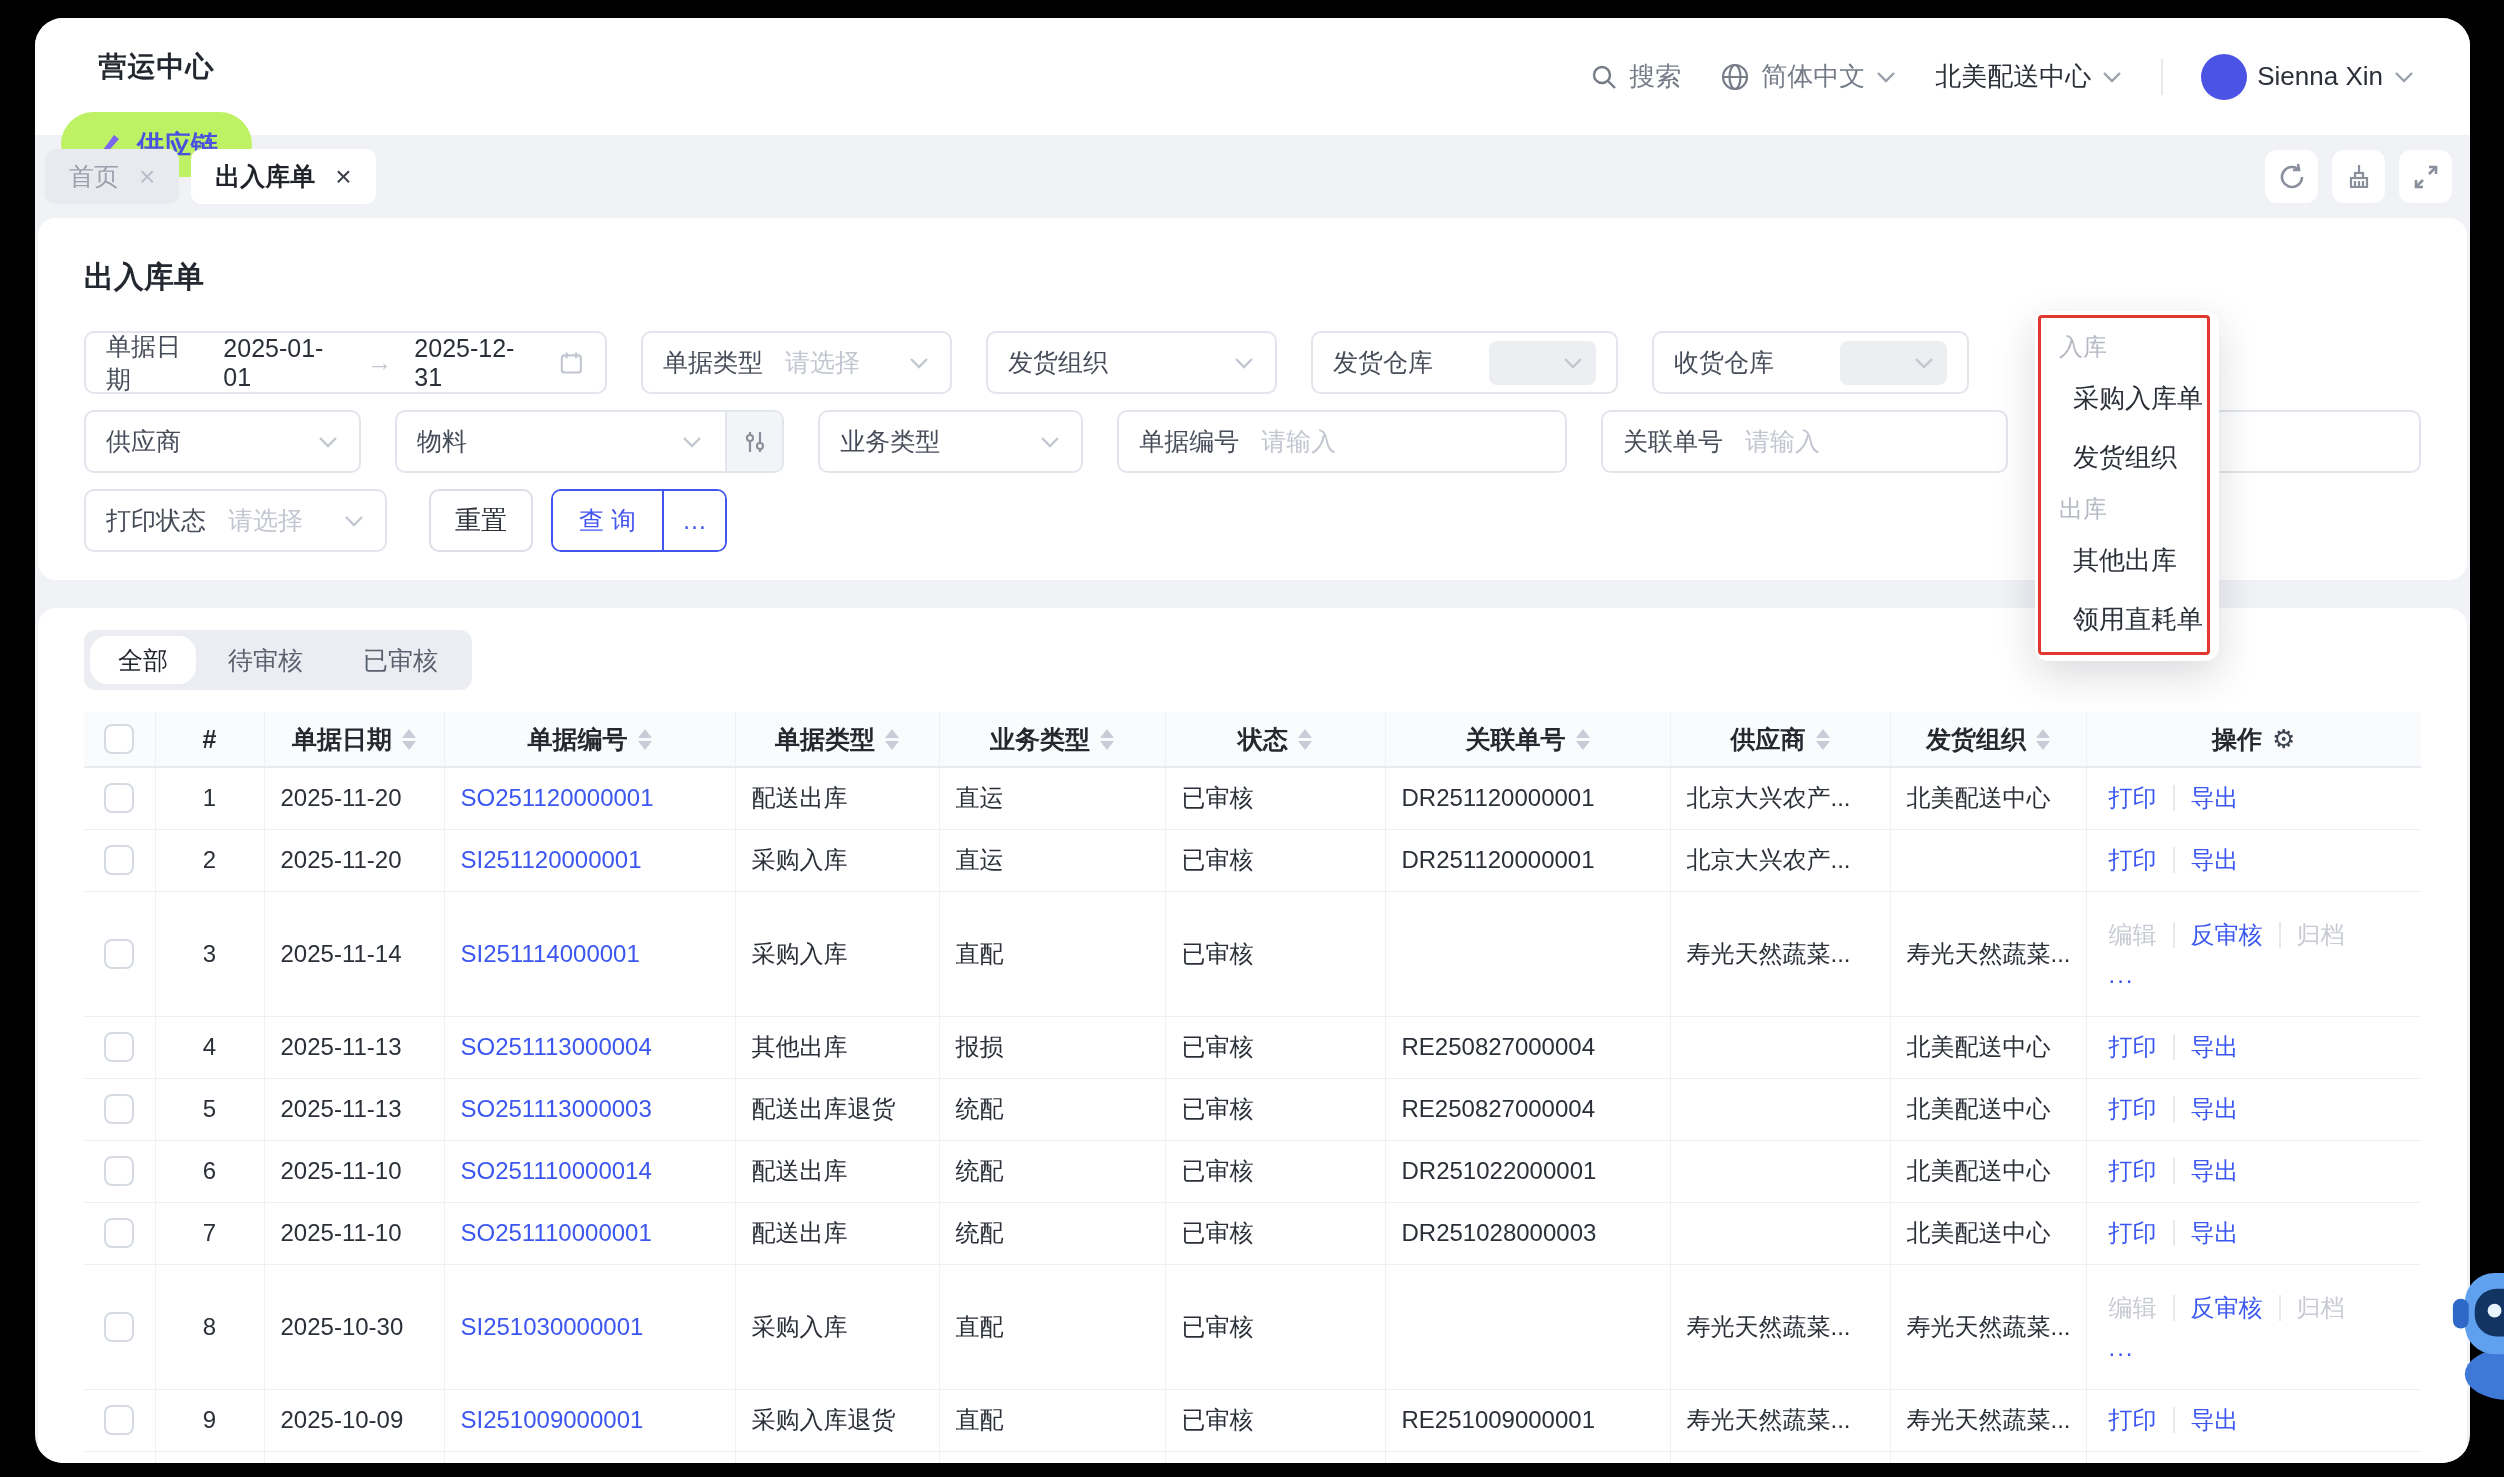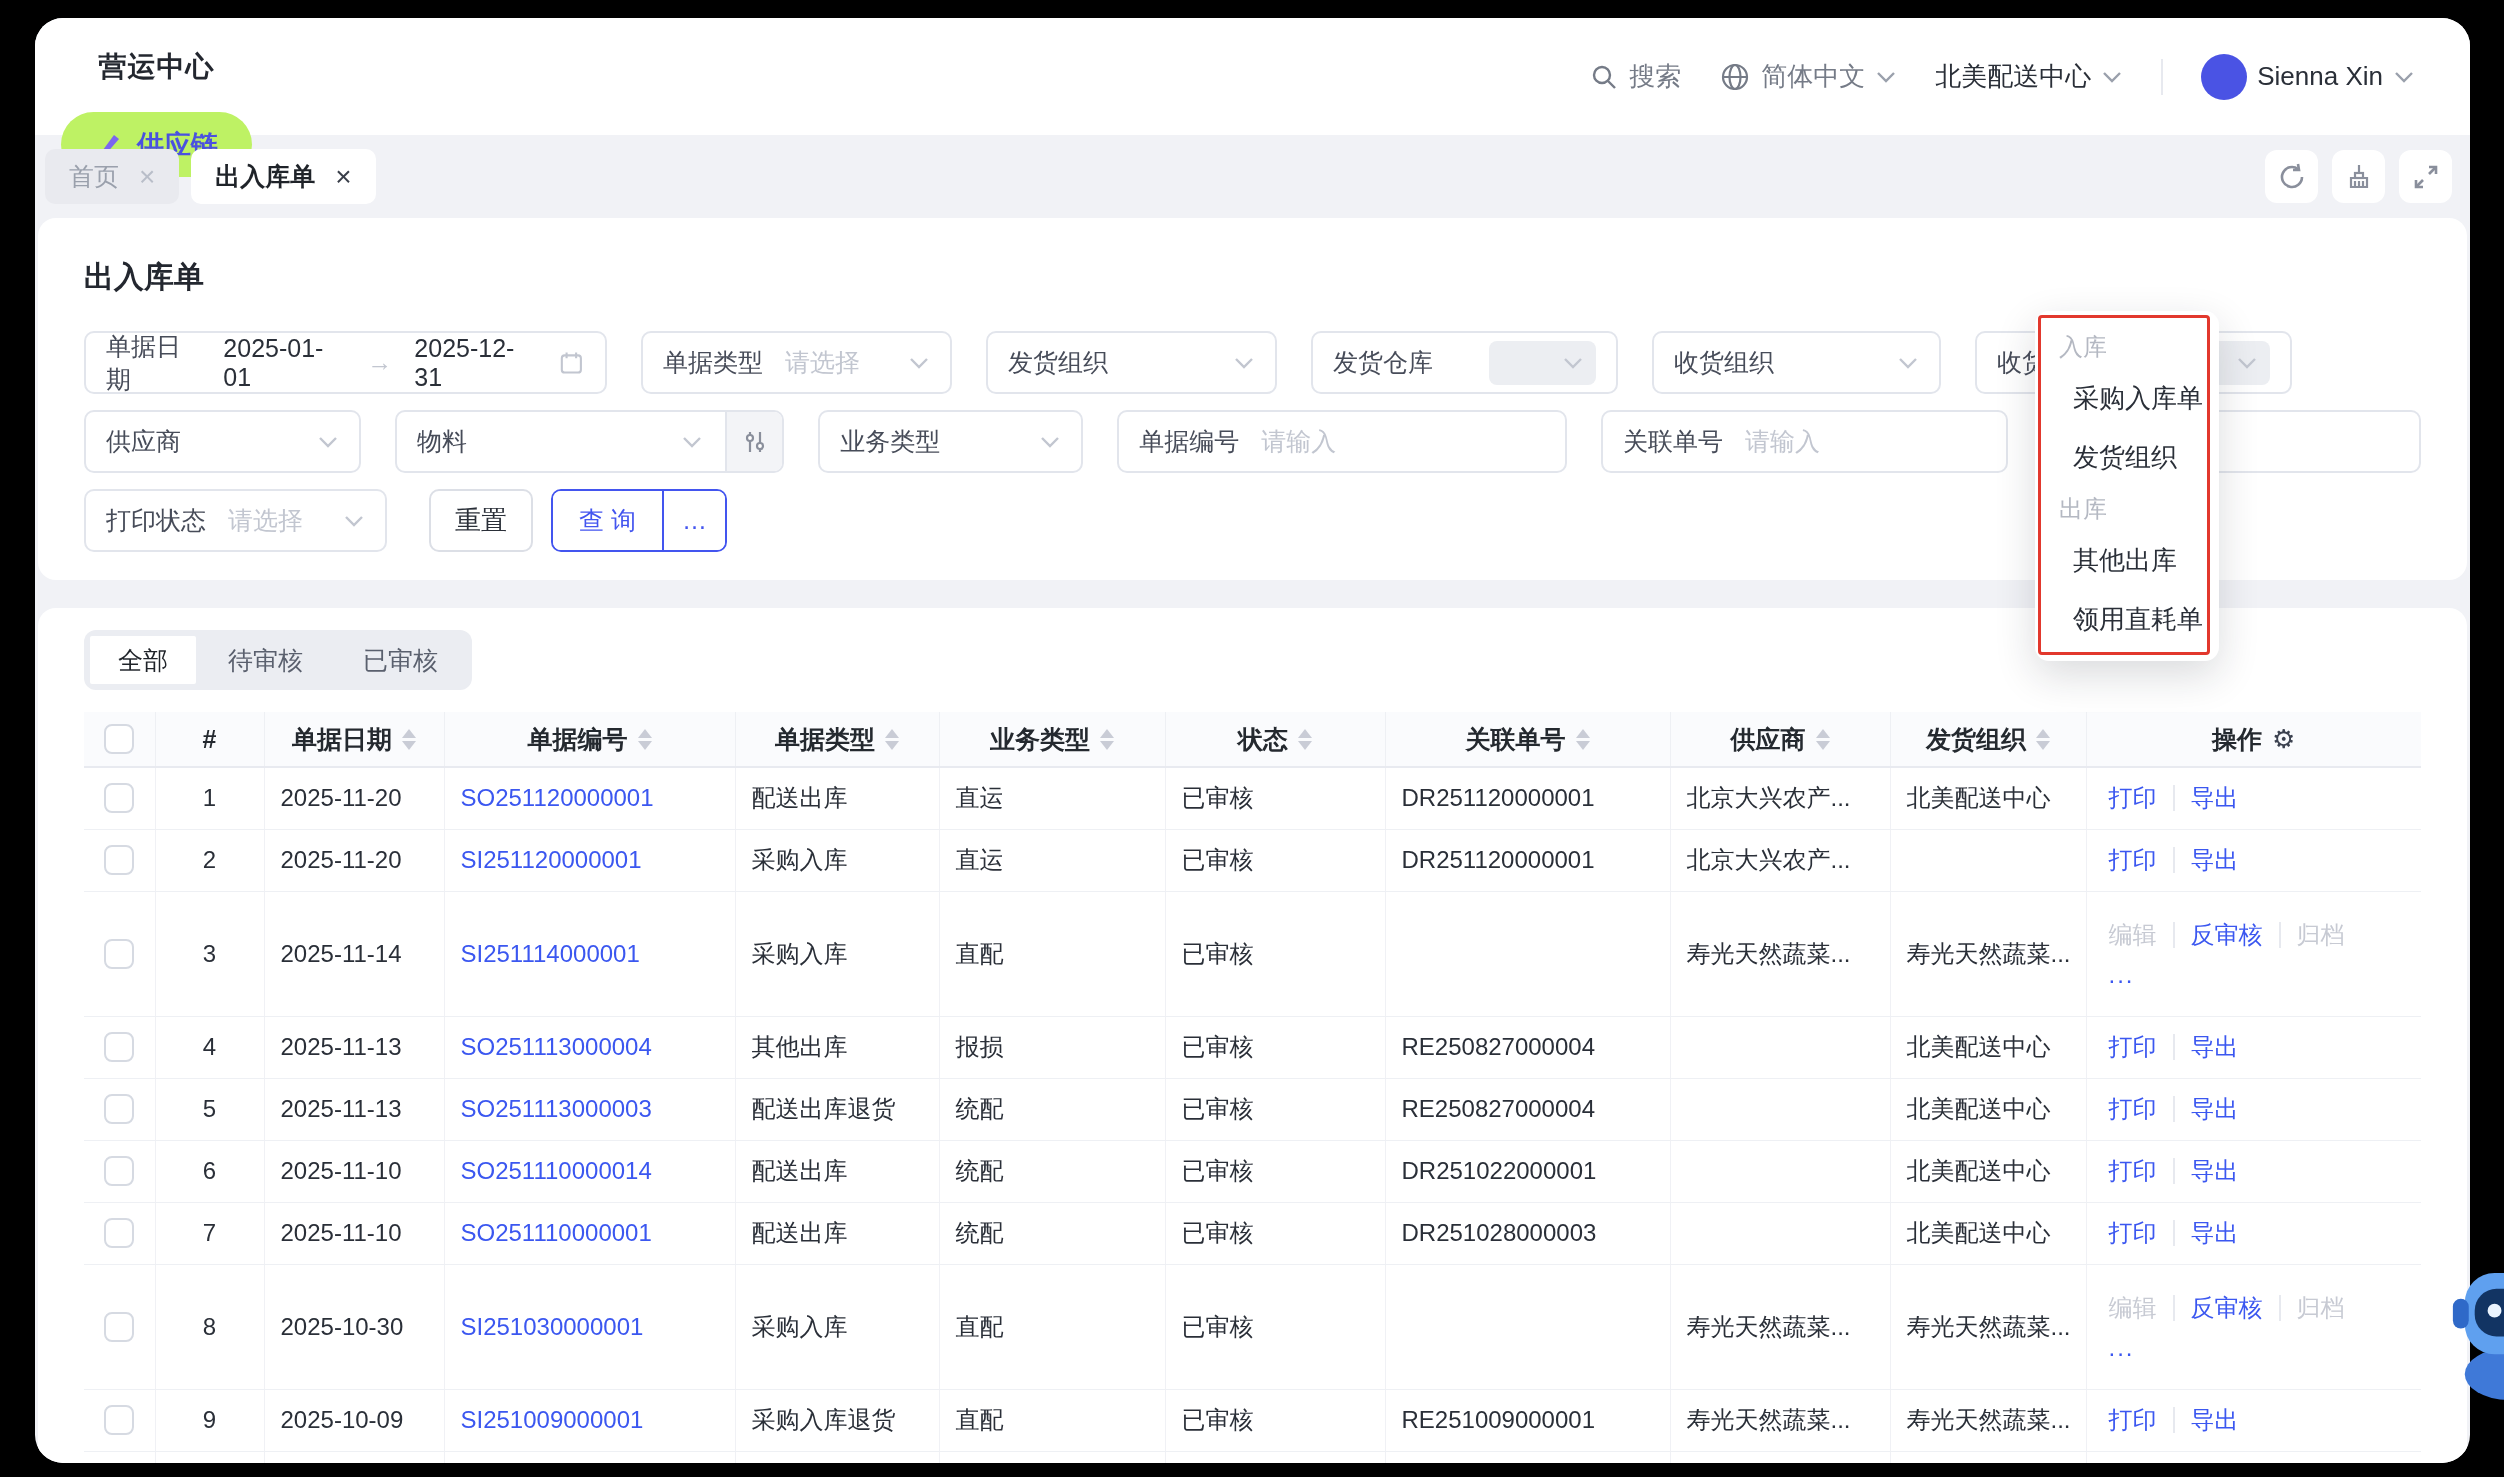--- a/index.html
+++ b/index.html
@@ -72,21 +72,21 @@
     overflow:hidden; }
   .query-group .seg-btn { display:flex; align-items:center; padding:0 26px; color:#4355ef;
     font-size:25px; background:#fff; cursor:pointer; }
   .query-group .seg-btn + .seg-btn { border-left:2px solid #4355ef; padding:0 18px; }
 
   
   .table-card { margin-top:28px; padding:22px 46px 0; min-height:891px; }
   .segmented { display:inline-flex; background:#ebedf2; border-radius:12px; padding:6px;
     gap:4px; margin-bottom:22px; }
   .segmented .seg { height:48px; display:flex; align-items:center; padding:16px 28px;
-    border-radius:2px; font-size:25px; color:#5a606e; cursor:pointer; }
+    border-radius:17px; font-size:25px; color:#5a606e; cursor:pointer; }
   .segmented .seg.active { background:#fff; color:#1f2329; }
 
   table { width:100%; border-collapse:collapse; table-layout:fixed; font-size:24px; }
   col.c0{width:71px;} col.c1{width:109px;} col.c2{width:180px;} col.c3{width:291px;}
   col.c4{width:204px;} col.c5{width:226px;} col.c6{width:220px;} col.c7{width:285px;}
   col.c8{width:220px;} col.c9{width:196px;}
   thead th { background:#fafbfd; height:55px; font-size:25px; font-weight:700; color:#24292f;
     border-bottom:2px solid #e8eaf0; border-right:1px solid #eef0f4; }
   thead th .th-in { display:flex; align-items:center; justify-content:center; gap:10px; }
   tbody td { height:62px; background:#fff; border-bottom:1px solid #eef0f4;
@@ -252,26 +252,20 @@
             </svg>
         </div>
         <div class="field" style="width:307px">
           <span class="grow">发货仓库</span>
           <span class="dis-box">
             <svg class="ic" width="22" height="14" viewBox="0 0 22 14" fill="none" stroke="#c2c6d0" stroke-width="2.4">
                 <polyline points="3,3 11,11 19,3"></polyline>
               </svg>
           </span>
         </div>
-        <div class="field" style="width:289px">
-          <span class="grow">收货组织</span>
-          <svg class="ic chev" width="22" height="14" viewBox="0 0 22 14" fill="none" stroke="#c2c6d0" stroke-width="2.4">
-              <polyline points="3,3 11,11 19,3"></polyline>
-            </svg>
-        </div>
         <div class="field" style="width:317px">
           <span class="grow">收货仓库</span>
           <span class="dis-box">
             <svg class="ic" width="22" height="14" viewBox="0 0 22 14" fill="none" stroke="#c2c6d0" stroke-width="2.4">
                 <polyline points="3,3 11,11 19,3"></polyline>
               </svg>
           </span>
         </div>
       </div>
 

